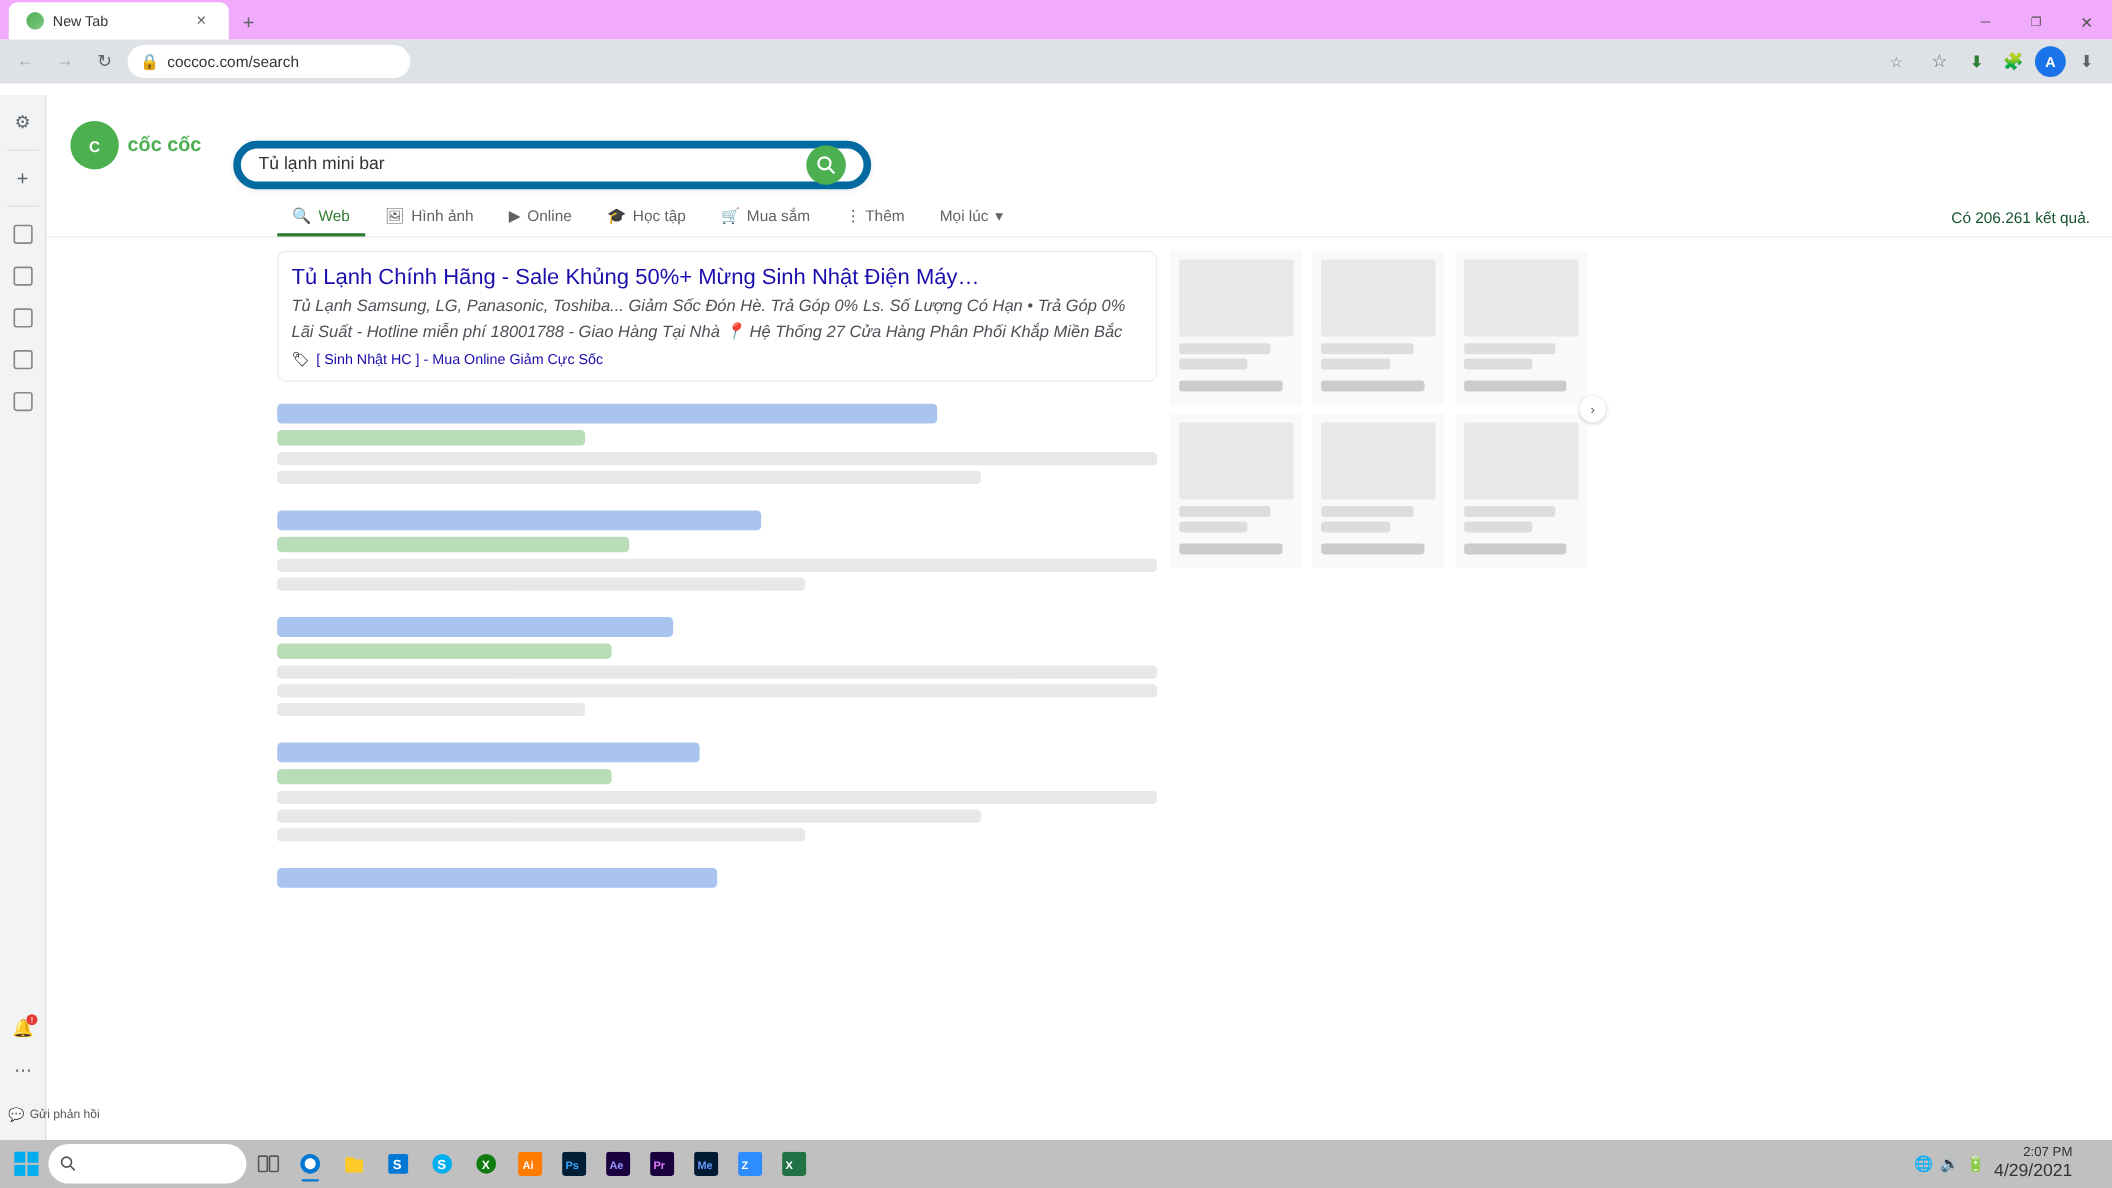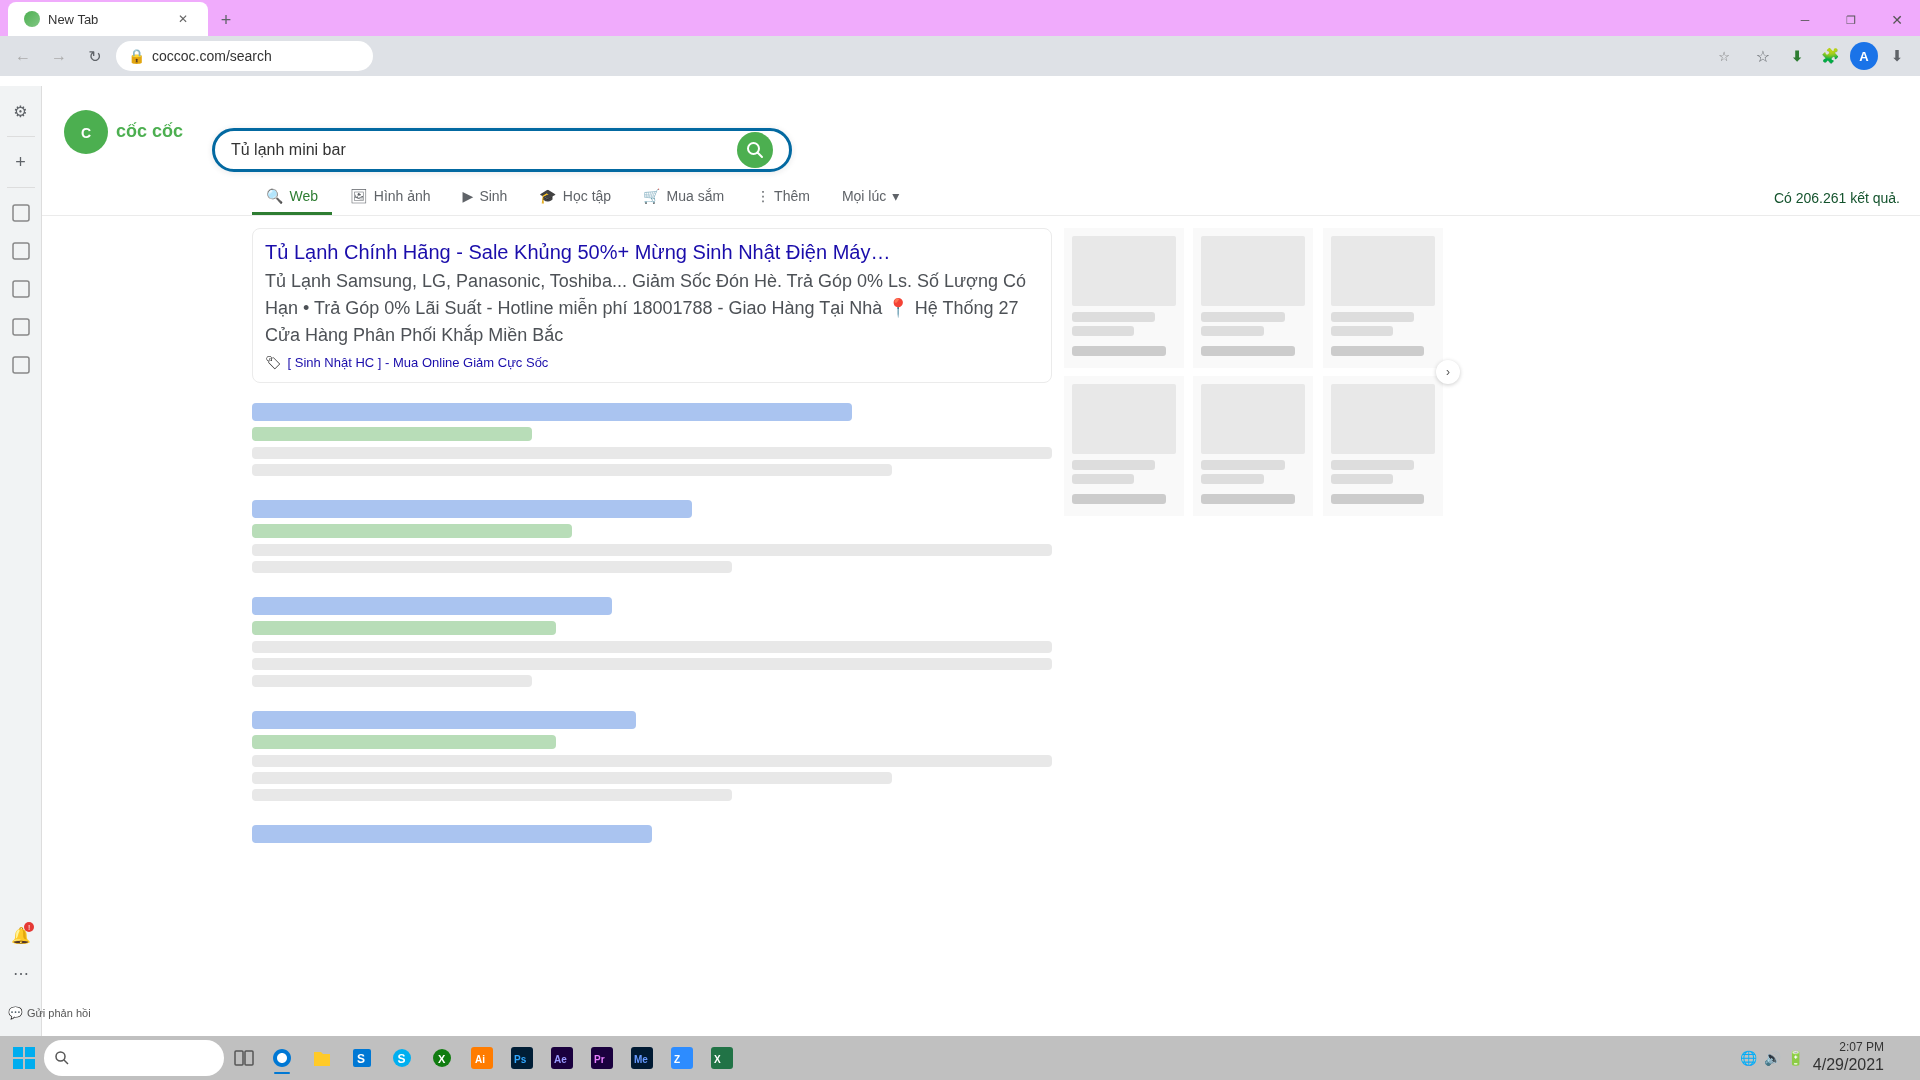--- a/index.html
+++ b/index.html
@@ -173,21 +173,21 @@
       align-items: center;
       gap: 16px;
     }
     .coccoc-logo {
       display: flex; align-items: center; gap: 6px;
       text-decoration: none;
     }
     .search-box {
       width: 580px;
       height: 44px;
-      border: 3px solid #0369a1;
+      border: 7px solid #0369a1;
       border-radius: 24px;
       display: flex;
       align-items: center;
       padding: 0 16px;
       box-shadow: 0 1px 6px rgba(32,33,36,0.1);
       margin-top: 36px;
     }
     .search-box input {
       flex: 1;
       border: none;
@@ -274,23 +274,24 @@
       color: #70757a;
       font-size: 11px;
       padding: 1px 4px;
       border-radius: 3px;
     }
     .ad-url {
       font-size: 14px;
       color: #006621;
     }
     .ad-desc {
-      font-size: 18px;
+      font-size: 15px;
       color: #4d5156;
       line-height: 1.5;
+      font-style: italic;
     }
     .ad-links {
       margin-top: 6px;
       display: flex; align-items: center; gap: 6px;
     }
     .ad-link-tag {
       font-size: 13px;
       color: #1a0dab;
       cursor: pointer;
     }
@@ -544,21 +545,21 @@
     <div class="nav-tab active">
       <span class="nav-tab-icon">🔍</span>
       <span>Web</span>
     </div>
     <div class="nav-tab">
       <span class="nav-tab-icon">🖼</span>
       <span>Hình ảnh</span>
     </div>
     <div class="nav-tab">
       <span class="nav-tab-icon">▶</span>
-      <span>Sinh</span>
+      <span>Online</span>
     </div>
     <div class="nav-tab">
       <span class="nav-tab-icon">🎓</span>
       <span>Học tập</span>
     </div>
     <div class="nav-tab">
       <span class="nav-tab-icon">🛒</span>
       <span>Mua sắm</span>
     </div>
     <div class="nav-tab more-tabs">

